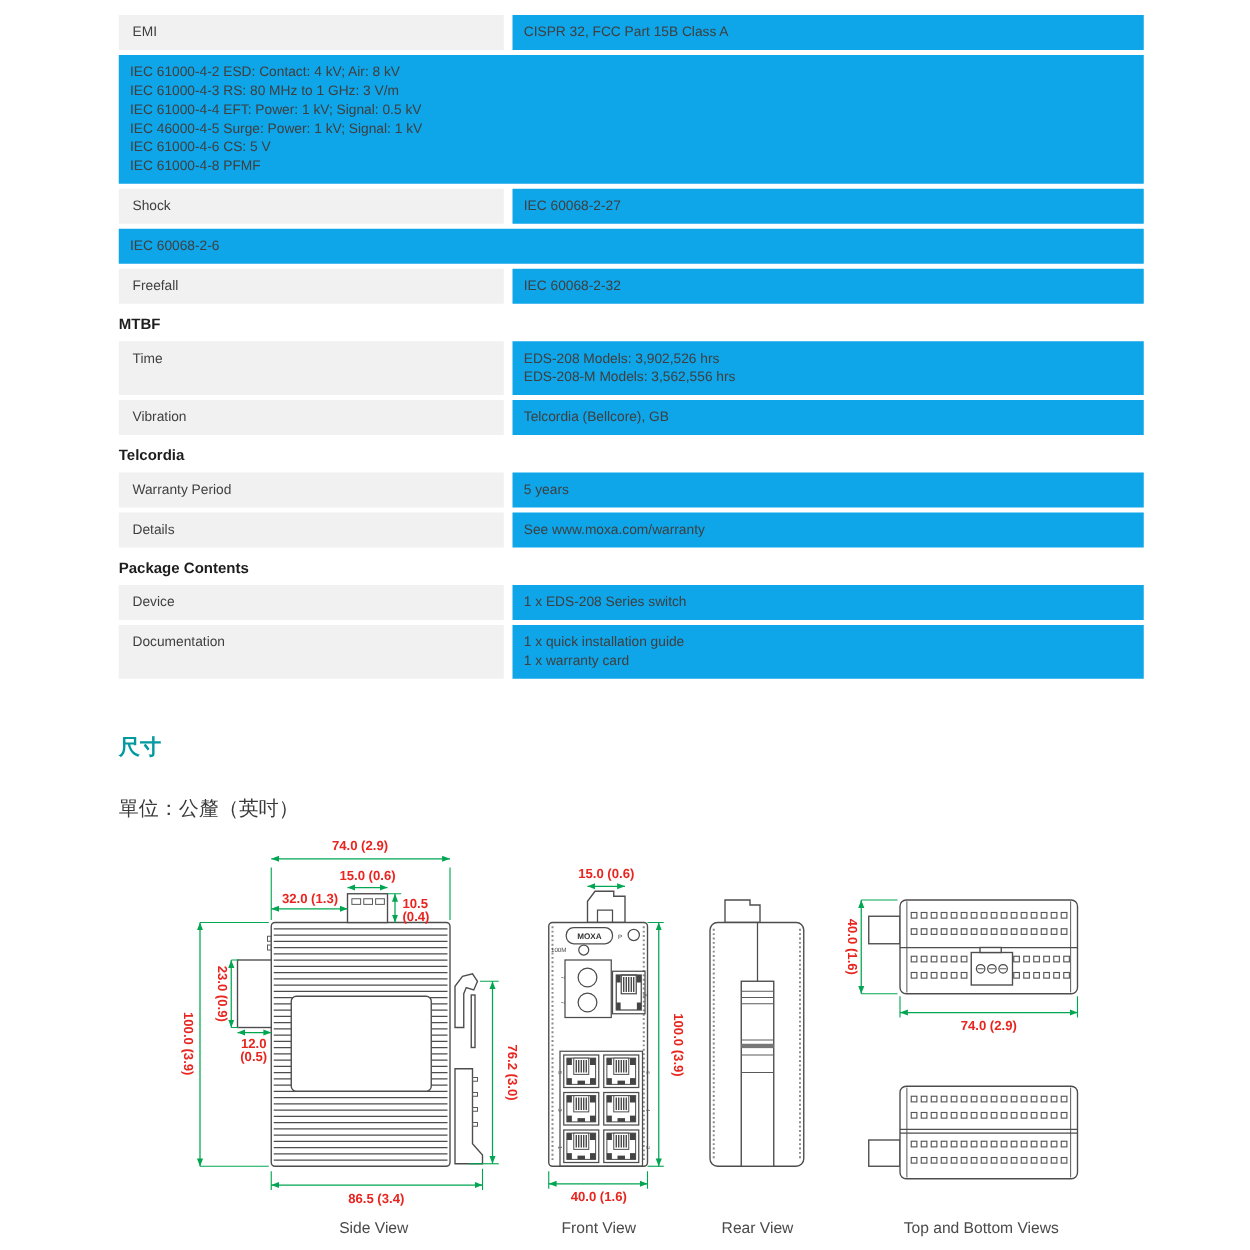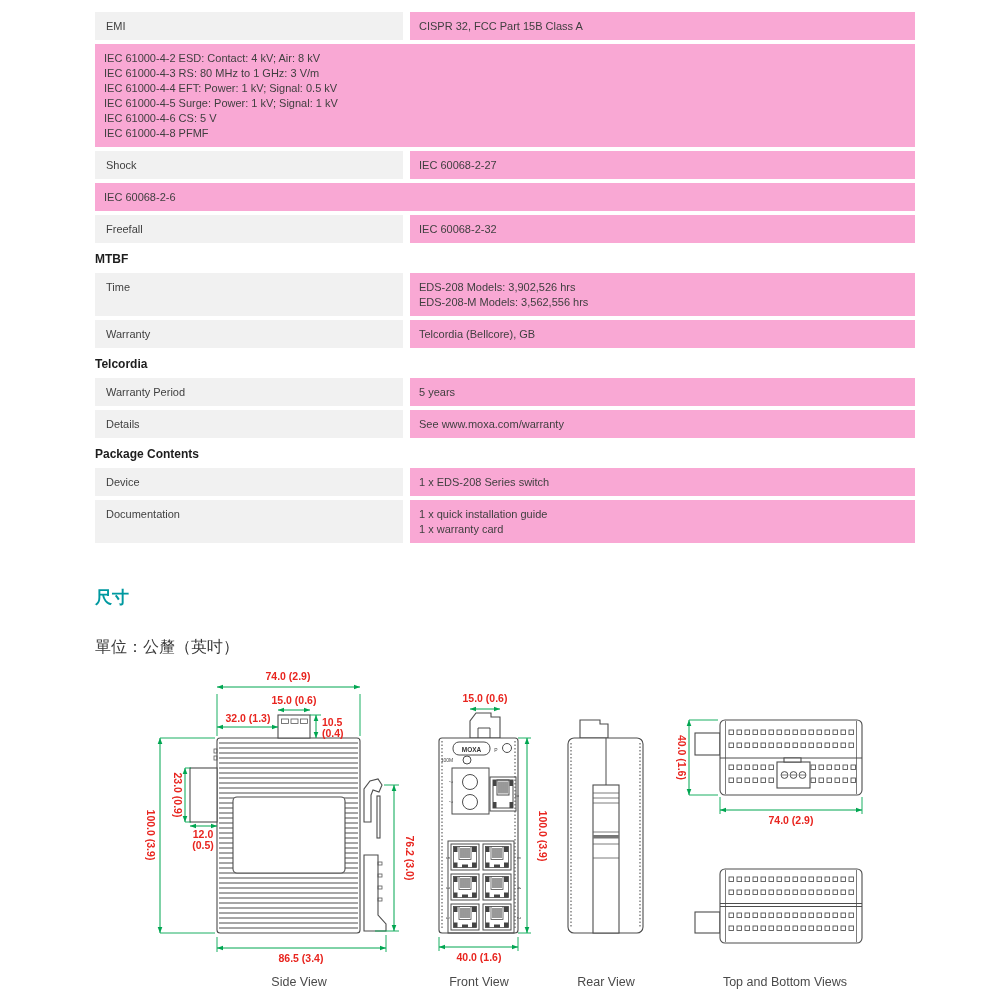--- a/index.html
+++ b/index.html
@@ -2,21 +2,21 @@
 <html><head>
 <meta charset="utf-8">
 <style>
   html,body{margin:0;padding:0;background:#ffffff;}
   #page{position:relative;width:1000px;height:1000px;background:#fff;overflow:hidden;
         font-family:"Liberation Sans",sans-serif;}
   
   #spec-table{position:absolute;left:95px;top:12px;width:820px;font-size:11px;color:#3f3f3f;}
   .spec-row{display:flex;gap:7px;margin-bottom:4px;}
   .spec-label{width:308px;background:#f1f1f1;padding:7px 0 6px 11px;box-sizing:border-box;line-height:15px;}
-  .spec-value{flex:1;background:#f9a8d4;padding:7px 9px 6px 9px;}
+  .spec-value{flex:1;background:#0ea5e9;padding:7px 9px 6px 9px;}
   .spec-line{line-height:15px;}
   .spec-header{font-weight:bold;font-size:12px;color:#1d1d1d;margin:9px 0 7px 0;line-height:14px;}
   
   #dim-heading{position:absolute;left:95px;top:586px;font-size:17px;font-weight:bold;color:#0099a0;}
   #unit-note{position:absolute;left:95px;top:637px;font-size:16px;color:#3a3a3a;}
   #drawings{position:absolute;left:90px;top:650px;}
   
   .dl{stroke:#4d4d4d;fill:#ffffff;stroke-width:1.1;}
   .dln{stroke:#4d4d4d;fill:none;stroke-width:1;}
   .thin{stroke:#5a5a5a;fill:none;stroke-width:0.8;}
@@ -43,21 +43,21 @@
         <div class="spec-label">EMI</div>
         <div class="spec-value">
           <div class="spec-line">CISPR 32, FCC Part 15B Class A</div>
         </div>
       </div>
       <div class="spec-row">
         <div class="spec-value">
           <div class="spec-line">IEC 61000-4-2 ESD: Contact: 4 kV; Air: 8 kV</div>
           <div class="spec-line">IEC 61000-4-3 RS: 80 MHz to 1 GHz: 3 V/m</div>
           <div class="spec-line">IEC 61000-4-4 EFT: Power: 1 kV; Signal: 0.5 kV</div>
-          <div class="spec-line">IEC 61000-4-5 Surge: Power: 1 kV; Signal: 1 kV</div>
+          <div class="spec-line">IEC 46000-4-5 Surge: Power: 1 kV; Signal: 1 kV</div>
           <div class="spec-line">IEC 61000-4-6 CS: 5 V</div>
           <div class="spec-line">IEC 61000-4-8 PFMF</div>
         </div>
       </div>
       <div class="spec-row">
         <div class="spec-label">Shock</div>
         <div class="spec-value">
           <div class="spec-line">IEC 60068-2-27</div>
         </div>
       </div>
@@ -74,21 +74,21 @@
       </div>
       <div class="spec-header">MTBF</div>
       <div class="spec-row">
         <div class="spec-label">Time</div>
         <div class="spec-value">
           <div class="spec-line">EDS-208 Models: 3,902,526 hrs</div>
           <div class="spec-line">EDS-208-M Models: 3,562,556 hrs</div>
         </div>
       </div>
       <div class="spec-row">
-        <div class="spec-label">Warranty</div>
+        <div class="spec-label">Vibration</div>
         <div class="spec-value">
           <div class="spec-line">Telcordia (Bellcore), GB</div>
         </div>
       </div>
       <div class="spec-header">Telcordia</div>
       <div class="spec-row">
         <div class="spec-label">Warranty Period</div>
         <div class="spec-value">
           <div class="spec-line">5 years</div>
         </div>

